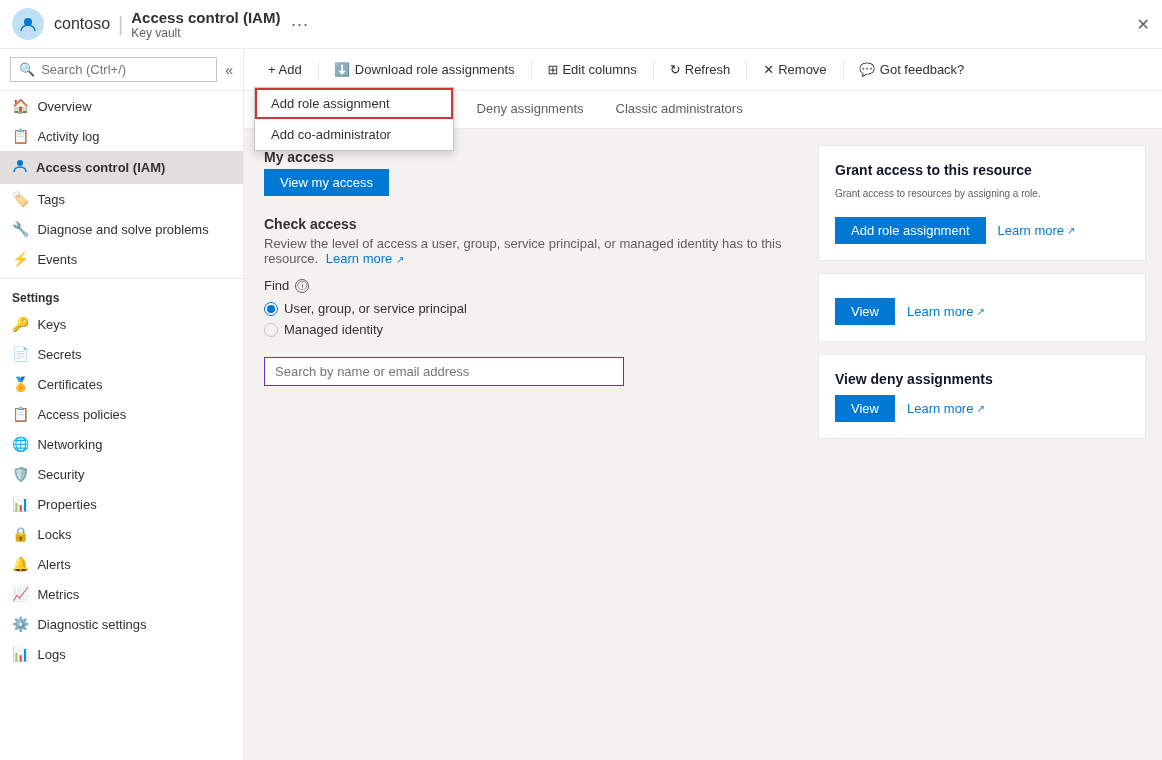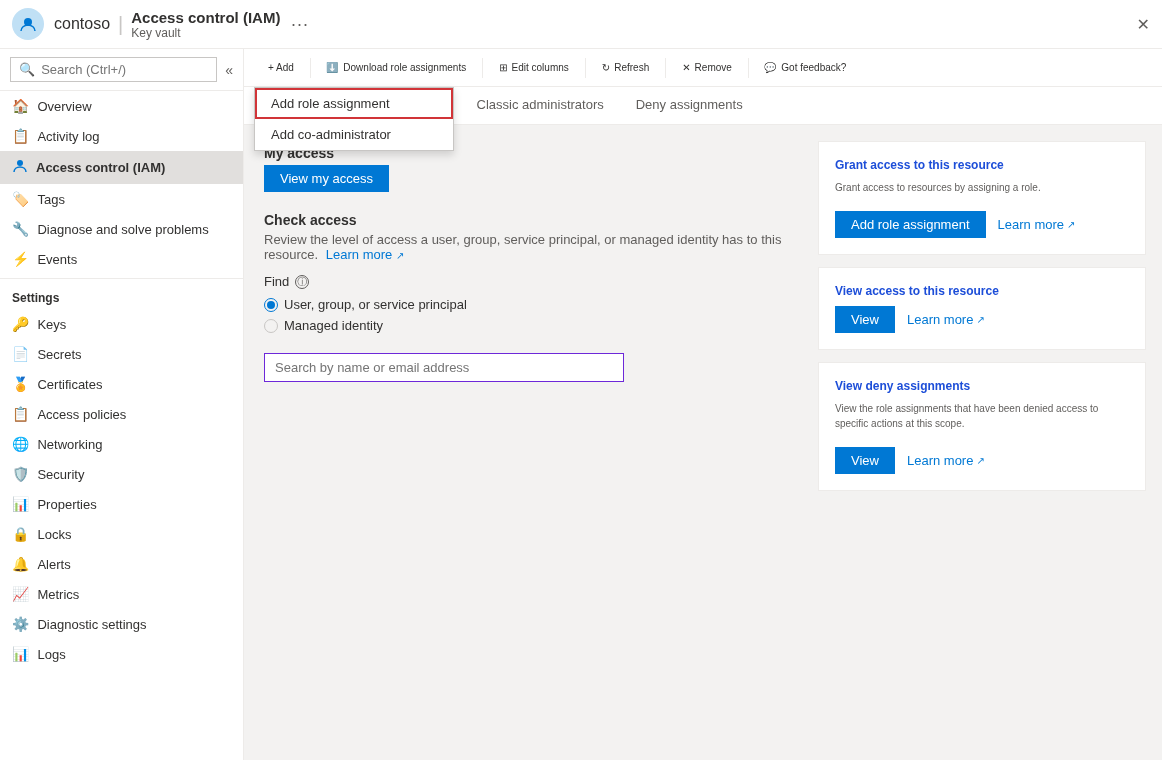--- a/index.html
+++ b/index.html
@@ -18,21 +18,21 @@
     .sidebar-search-box input { border: none; outline: none; font-size: 13px; color: #323130; width: 100%; background: transparent; }
     .sidebar-nav-item { display: flex; align-items: center; padding: 7px 12px; cursor: pointer; color: #323130; gap: 8px; font-size: 13px; }
     .sidebar-nav-item.active { background: #e1dfdd; font-weight: 600; }
     .sidebar-section-header { padding: 12px 12px 4px; font-size: 12px; font-weight: 700; color: #323130; border-top: 1px solid #edebe9; margin-top: 4px; }
 
     
     .content { flex: 1; display: flex; flex-direction: column; overflow: hidden; background: #f3f2f1; }
 
     
     .toolbar { display: flex; align-items: center; padding: 8px 16px; background: #fff; border-bottom: 1px solid #edebe9; gap: 4px; flex-wrap: wrap; position: relative; }
-    .toolbar-btn { display: flex; align-items: center; gap: 4px; padding: 5px 8px; cursor: pointer; color: #323130; background: none; border: none; font-size: 10px; }
+    .toolbar-btn { display: flex; align-items: center; gap: 4px; padding: 5px 8px; cursor: pointer; color: #323130; background: none; border: none; font-size: 13px; }
     .toolbar-separator { width: 1px; height: 20px; background: #edebe9; margin: 0 4px; }
 
     
     .dropdown-menu { position: absolute; top: 40px; left: 16px; background: #fff; border: 1px solid #c8c6c4; box-shadow: 0 4px 8px rgba(0,0,0,0.15); z-index: 100; min-width: 200px; }
     .dropdown-item { padding: 8px 16px; cursor: pointer; font-size: 13px; color: #323130; }
     .dropdown-item.highlighted { border: 2px solid #d13438; padding: 6px 14px; }
 
     
     .tabs { display: flex; align-items: center; padding: 0 16px; background: #fff; border-bottom: 1px solid #edebe9; }
     .tab { padding: 10px 16px; cursor: pointer; font-size: 13px; color: #605e5c; border-bottom: 2px solid transparent; }
@@ -52,21 +52,21 @@
     .radio-group { display: flex; flex-direction: column; gap: 6px; margin-bottom: 20px; }
     .radio-item { display: flex; align-items: center; gap: 6px; font-size: 13px; cursor: pointer; }
     .radio-circle { width: 14px; height: 14px; border-radius: 50%; border: 1px solid #c8c6c4; display: flex; align-items: center; justify-content: center; flex-shrink: 0; }
     .radio-circle.selected { border-color: #0078d4; }
     .radio-circle.selected::after { content: ''; width: 8px; height: 8px; background: #0078d4; border-radius: 50%; }
     .search-input-box { border: 1px solid #6d28d9; padding: 6px 10px; width: 360px; font-size: 13px; outline: none; }
 
     
     .right-panel { width: 360px; padding: 16px; overflow-y: auto; display: flex; flex-direction: column; gap: 12px; flex-shrink: 0; }
     .card { background: #fff; border: 1px solid #edebe9; padding: 16px; }
-    .card-title { font-size: 12px; font-weight: 600; color: #1d4ed8; margin-bottom: 8px; }
+    .card-title { font-size: 14px; font-weight: 600; color: #0f172a; margin-bottom: 8px; }
     .card-desc { font-size: 10px; color: #605e5c; margin-bottom: 16px; line-height: 1.5; }
     .card-footer { display: flex; align-items: center; gap: 12px; margin-top: 8px; }
     .card-link { color: #0078d4; font-size: 13px; text-decoration: none; cursor: pointer; display: flex; align-items: center; gap: 3px; }
     .info-icon { width: 14px; height: 14px; border: 1px solid #605e5c; border-radius: 50%; display: flex; align-items: center; justify-content: center; font-size: 10px; color: #605e5c; cursor: pointer; }
   </style>
 </head>
 <body>
 
 <div class="top-bar">
   <div class="top-bar-icon">
@@ -220,24 +220,24 @@
     </div>
 
     <div class="tabs">
       <div class="tab">
         <span>Role assignments</span>
       </div>
       <div class="tab">
         <span>Roles</span>
       </div>
       <div class="tab">
+        <span>Deny assignments</span>
+      </div>
+      <div class="tab">
         <span>Classic administrators</span>
-      </div>
-      <div class="tab">
-        <span>Deny assignments</span>
       </div>
     </div>
 
     <div class="content-body">
 
       <div class="left-panel">
 
         <div>
           <div class="section-title">My access</div>
           <button class="btn-primary">View my access</button>
@@ -281,33 +281,31 @@
           <div class="card-footer">
             <button class="btn-primary">Add role assignment</button>
             <a class="card-link" href="#">
               <span>Learn more</span>
               <span style="font-size:10px;">↗</span>
             </a>
           </div>
         </div>
 
         <div class="card">
-          <div class="card-title">View access to this resource</div>
           <div class="card-footer">
             <button class="btn-primary">View</button>
             <a class="card-link" href="#">
               <span>Learn more</span>
               <span style="font-size:10px;">↗</span>
             </a>
           </div>
         </div>
 
         <div class="card">
           <div class="card-title">View deny assignments</div>
-          <div class="card-desc">View the role assignments that have been denied access to specific actions at this scope.</div>
           <div class="card-footer">
             <button class="btn-primary">View</button>
             <a class="card-link" href="#">
               <span>Learn more</span>
               <span style="font-size:10px;">↗</span>
             </a>
           </div>
         </div>
       </div>
     </div>

